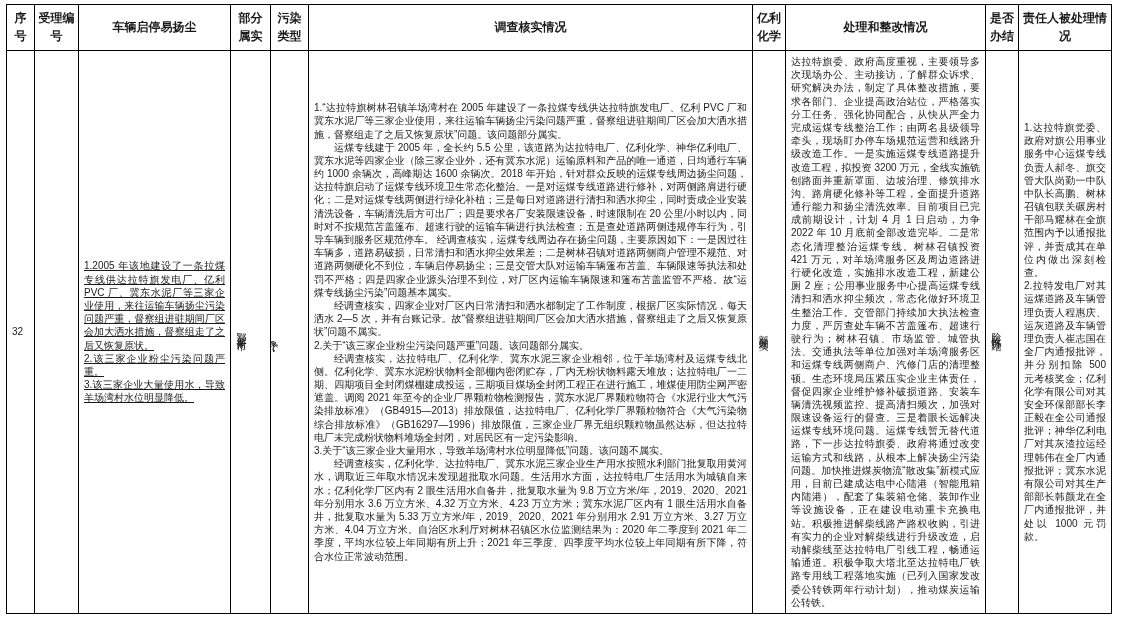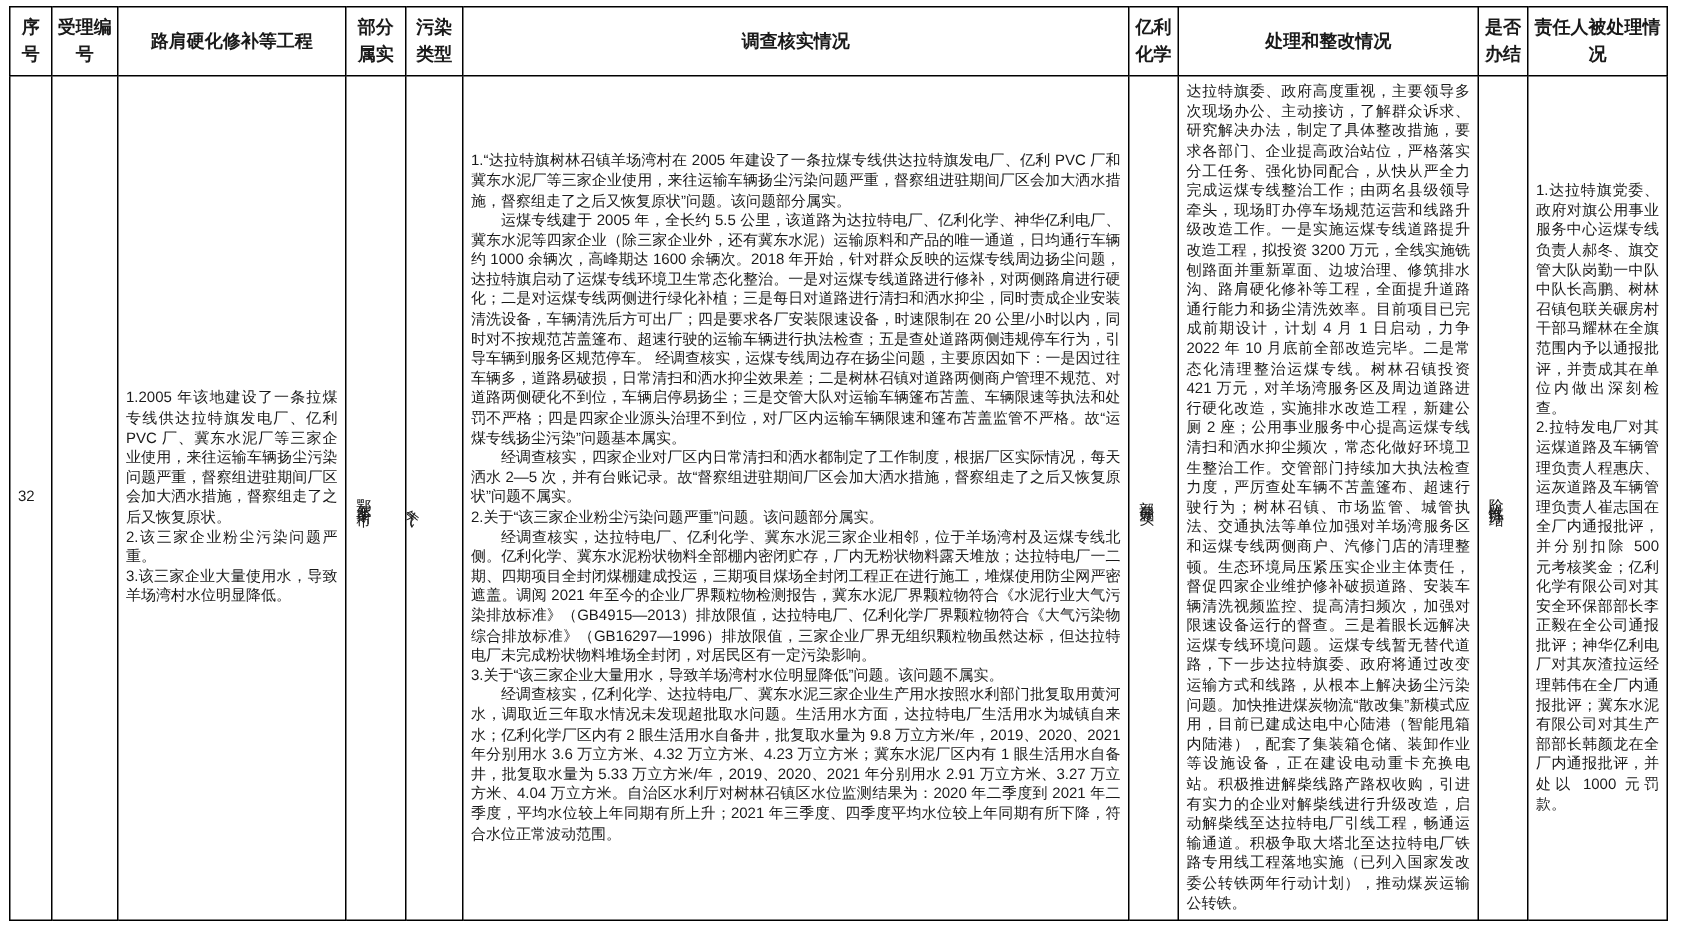--- a/index.html
+++ b/index.html
@@ -44,21 +44,21 @@
     line-height: 1.32;
     padding: 4px 5px;
     text-align: justify;
   }
   td.center { text-align: center; }
   .para { margin: 0; text-align: justify; }
   .para.indent { text-indent: 2em; }
   .cell-investigation { padding: 5px 8px; margin-top: 20px; }
   .cell-rectification { padding: 5px 6px; line-height: 1.25; }
   .cell-accountability { padding: 5px 5px; line-height: 1.3; margin-left: 30px; }
-  .cell-problem { padding: 5px 7px; line-height: 1.45; }
+  .cell-problem { padding: 5px 7px; line-height: 1.45; text-decoration: underline; }
   .case-no {
     word-break: break-all;
     text-align: right;
     line-height: 1.5;
     margin-left: 44px;
   }
   .vtext {
     writing-mode: vertical-rl;
     text-orientation: upright;
     display: inline-block;
@@ -85,21 +85,21 @@
       <col style="width:444px">
       <col style="width:33px">
       <col style="width:200px">
       <col style="width:33px">
       <col style="width:93px">
     </colgroup>
     <thead>
       <tr>
         <th>序号</th>
         <th>受理编号</th>
-        <th>路肩硬化修补等工程</th>
+        <th>车辆启停易扬尘</th>
         <th>部分属实</th>
         <th>污染类型</th>
         <th>调查核实情况</th>
         <th>亿利化学</th>
         <th>处理和整改情况</th>
         <th>是否办结</th>
         <th>责任人被处理情况</th>
       </tr>
     </thead>
     <tbody>

